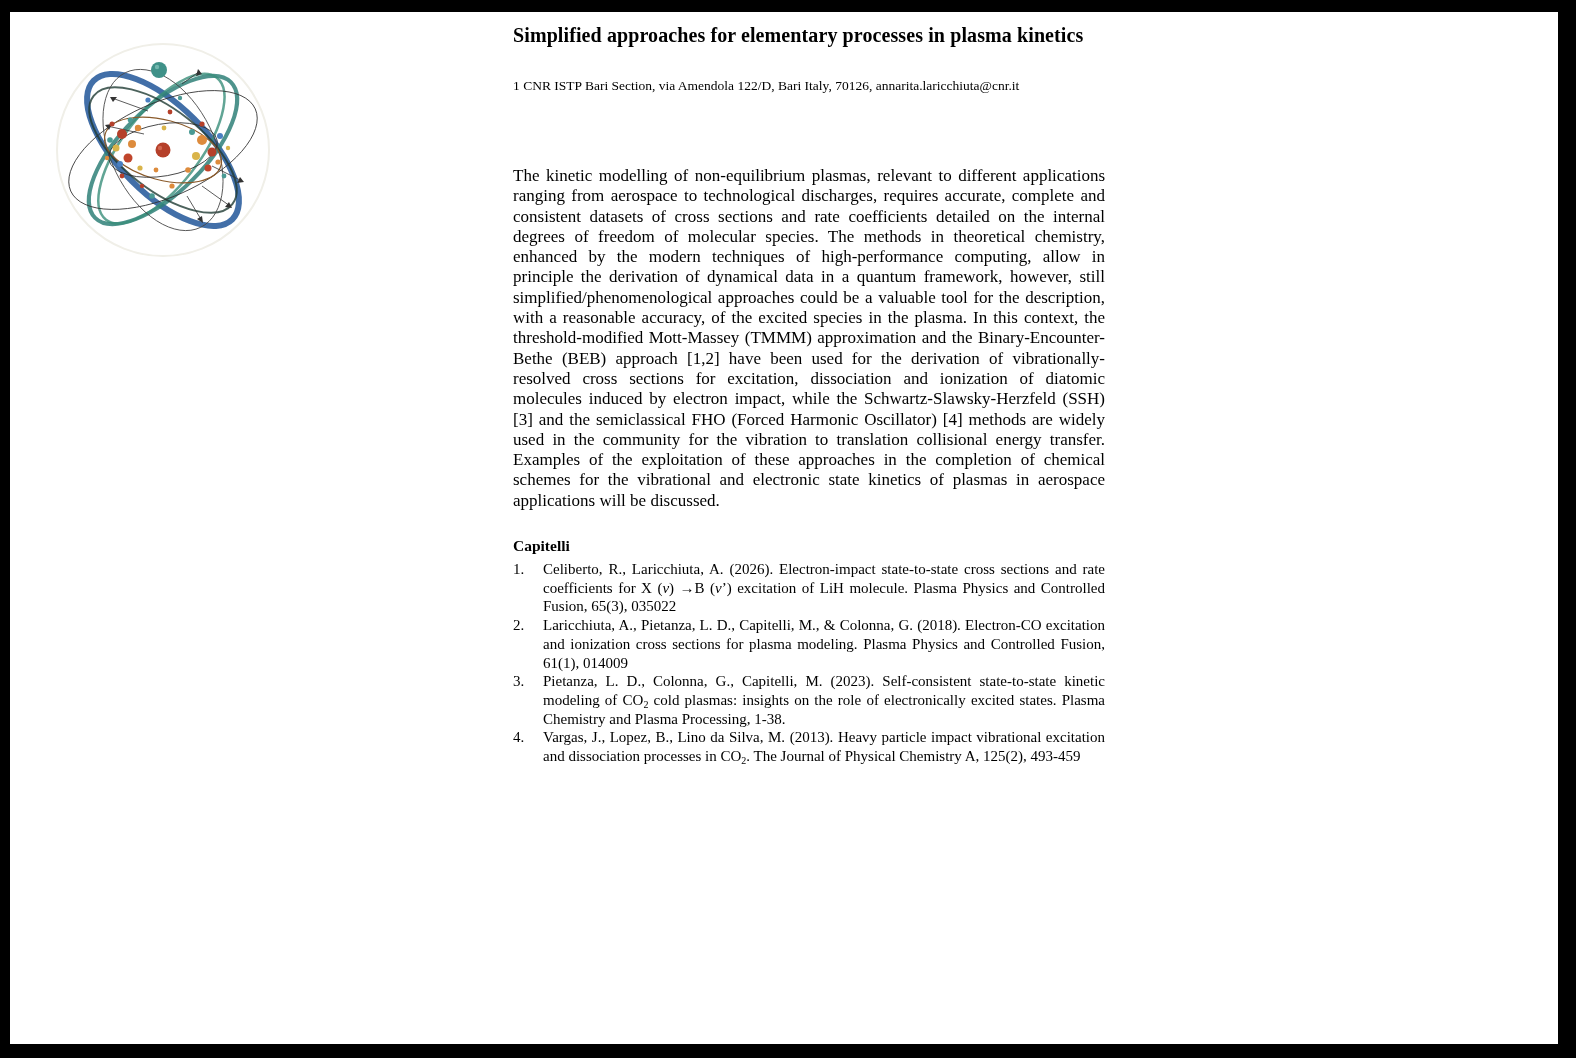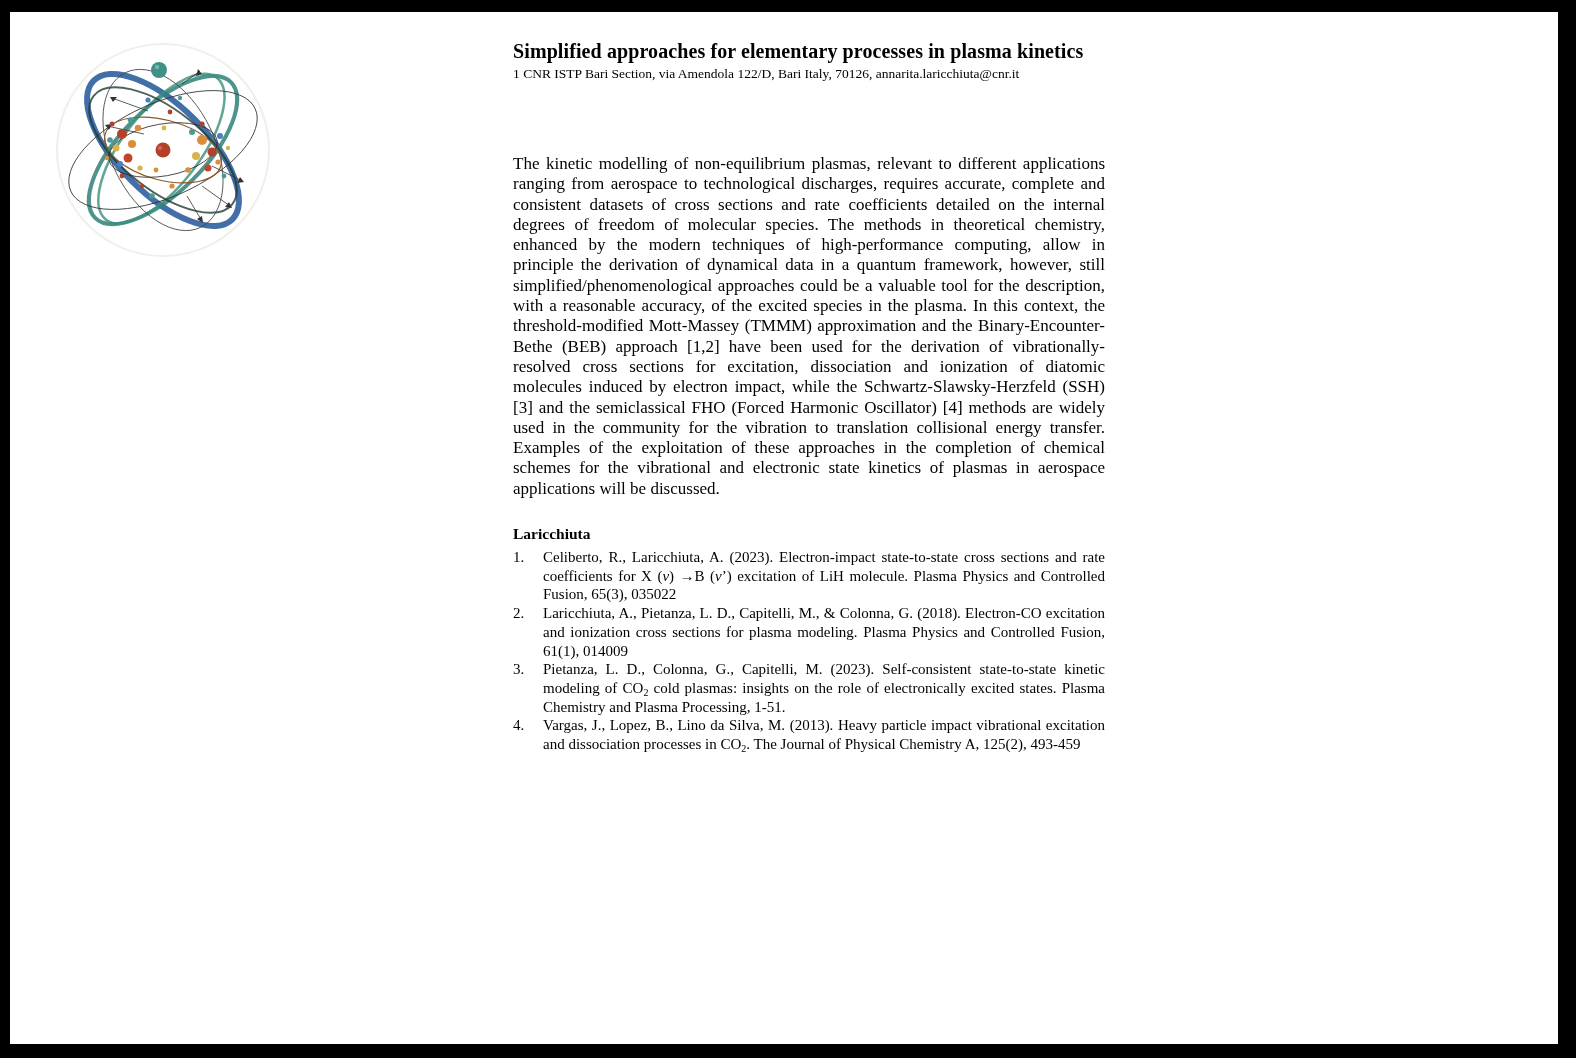--- a/index.html
+++ b/index.html
@@ -1,25 +1,25 @@
 <!DOCTYPE html>
 <html><head>
 <meta charset="utf-8">
 <style>
   * { margin:0; padding:0; box-sizing:border-box; }
   html,body { width:1576px; height:1058px; background:#000; overflow:hidden;
               font-family:"Liberation Serif","DejaVu Serif",serif; }
   .page { position:absolute; left:10px; top:12px; width:1548px; height:1032px;
           background:#ffffff; }
   .figure-wrap { position:absolute; left:42px; top:24px; width:222px; height:230px; }
-  .content { position:absolute; left:503px; top:26px; width:592px; color:#000; }
+  .content { position:absolute; left:503px; top:10px; width:592px; color:#000; }
   .title { font-size:20px; line-height:27px; font-weight:bold; letter-spacing:0.1px; }
   .author { margin-top:24px; font-size:15.5px; font-weight:bold; line-height:19px; }
   .author sup { font-size:10px; font-weight:normal; }
-  .affiliation { font-size:13.5px; line-height:17px; }
+  .affiliation { margin-top:28px; font-size:13.5px; line-height:17px; }
   .abstract { margin-top:72px; font-size:17px; line-height:20.3px;
               text-align:justify; }
   .refs-heading { margin-top:25px; font-size:15.5px; font-weight:bold; line-height:19px; }
   .refs-list { margin-top:5px; }
   .ref-item { display:grid; grid-template-columns:30px 1fr; font-size:15px;
               line-height:18.7px; }
   .ref-num { text-align:left; }
   .ref-text { text-align:justify; }
   .ref-text i { font-style:italic; }
   .ref-text sub { font-size:10px; vertical-align:-3px; line-height:0; }
@@ -106,34 +106,34 @@
   </div>
 
   <div class="content">
     <div class="title">Simplified approaches for elementary processes in plasma kinetics</div>
 
 
     <div class="affiliation">1 CNR ISTP Bari Section, via Amendola 122/D, Bari Italy, 70126, annarita.laricchiuta@cnr.it</div>
 
     <div class="abstract">The kinetic modelling of non-equilibrium plasmas, relevant to different applications ranging from aerospace to technological discharges, requires accurate, complete and consistent datasets of cross sections and rate coefficients detailed on the internal degrees of freedom of molecular species. The methods in theoretical chemistry, enhanced by the modern techniques of high-performance computing, allow in principle the derivation of dynamical data in a quantum framework, however, still simplified/phenomenological approaches could be a valuable tool for the description, with a reasonable accuracy, of the excited species in the plasma. In this context, the threshold-modified Mott-Massey (TMMM) approximation and the Binary-Encounter-Bethe (BEB) approach [1,2] have been used for the derivation of vibrationally-resolved cross sections for excitation, dissociation and ionization of diatomic molecules induced by electron impact, while the Schwartz-Slawsky-Herzfeld (SSH) [3] and the semiclassical FHO (Forced Harmonic Oscillator) [4] methods are widely used in the community for the vibration to translation collisional energy transfer. Examples of the exploitation of these approaches in the completion of chemical schemes for the vibrational and electronic state kinetics of plasmas in aerospace applications will be discussed.</div>
 
-    <div class="refs-heading">Laricchiuta</div>
+    <div class="refs-heading">Capitelli</div>
 
     <div class="refs-list">
         <div class="ref-item">
           <span class="ref-num">1.</span>
-          <span class="ref-text"><span>Celiberto, R., Laricchiuta, A. (2023). Electron-impact state-to-state cross sections and rate coefficients for X (</span><i>v</i><span>) →B (</span><i>v</i><span>’) excitation of LiH molecule. Plasma Physics and Controlled Fusion, 65(3), 035022</span></span>
+          <span class="ref-text"><span>Celiberto, R., Laricchiuta, A. (2026). Electron-impact state-to-state cross sections and rate coefficients for X (</span><i>v</i><span>) →B (</span><i>v</i><span>’) excitation of LiH molecule. Plasma Physics and Controlled Fusion, 65(3), 035022</span></span>
         </div>
         <div class="ref-item">
           <span class="ref-num">2.</span>
           <span class="ref-text"><span>Laricchiuta, A., Pietanza, L. D., Capitelli, M., &amp; Colonna, G. (2018). Electron-CO excitation and ionization cross sections for plasma modeling. Plasma Physics and Controlled Fusion, 61(1), 014009</span></span>
         </div>
         <div class="ref-item">
           <span class="ref-num">3.</span>
-          <span class="ref-text"><span>Pietanza, L. D., Colonna, G., Capitelli, M. (2023). Self-consistent state-to-state kinetic modeling of CO</span><sub>2</sub><span> cold plasmas: insights on the role of electronically excited states. Plasma Chemistry and Plasma Processing, 1-51.</span></span>
+          <span class="ref-text"><span>Pietanza, L. D., Colonna, G., Capitelli, M. (2023). Self-consistent state-to-state kinetic modeling of CO</span><sub>2</sub><span> cold plasmas: insights on the role of electronically excited states. Plasma Chemistry and Plasma Processing, 1-38.</span></span>
         </div>
         <div class="ref-item">
           <span class="ref-num">4.</span>
           <span class="ref-text"><span>Vargas, J., Lopez, B., Lino da Silva, M. (2013). Heavy particle impact vibrational excitation and dissociation processes in CO</span><sub>2</sub><span>. The Journal of Physical Chemistry A, 125(2), 493-459</span></span>
         </div>
       </div>
   </div>
 
 </div>
 

